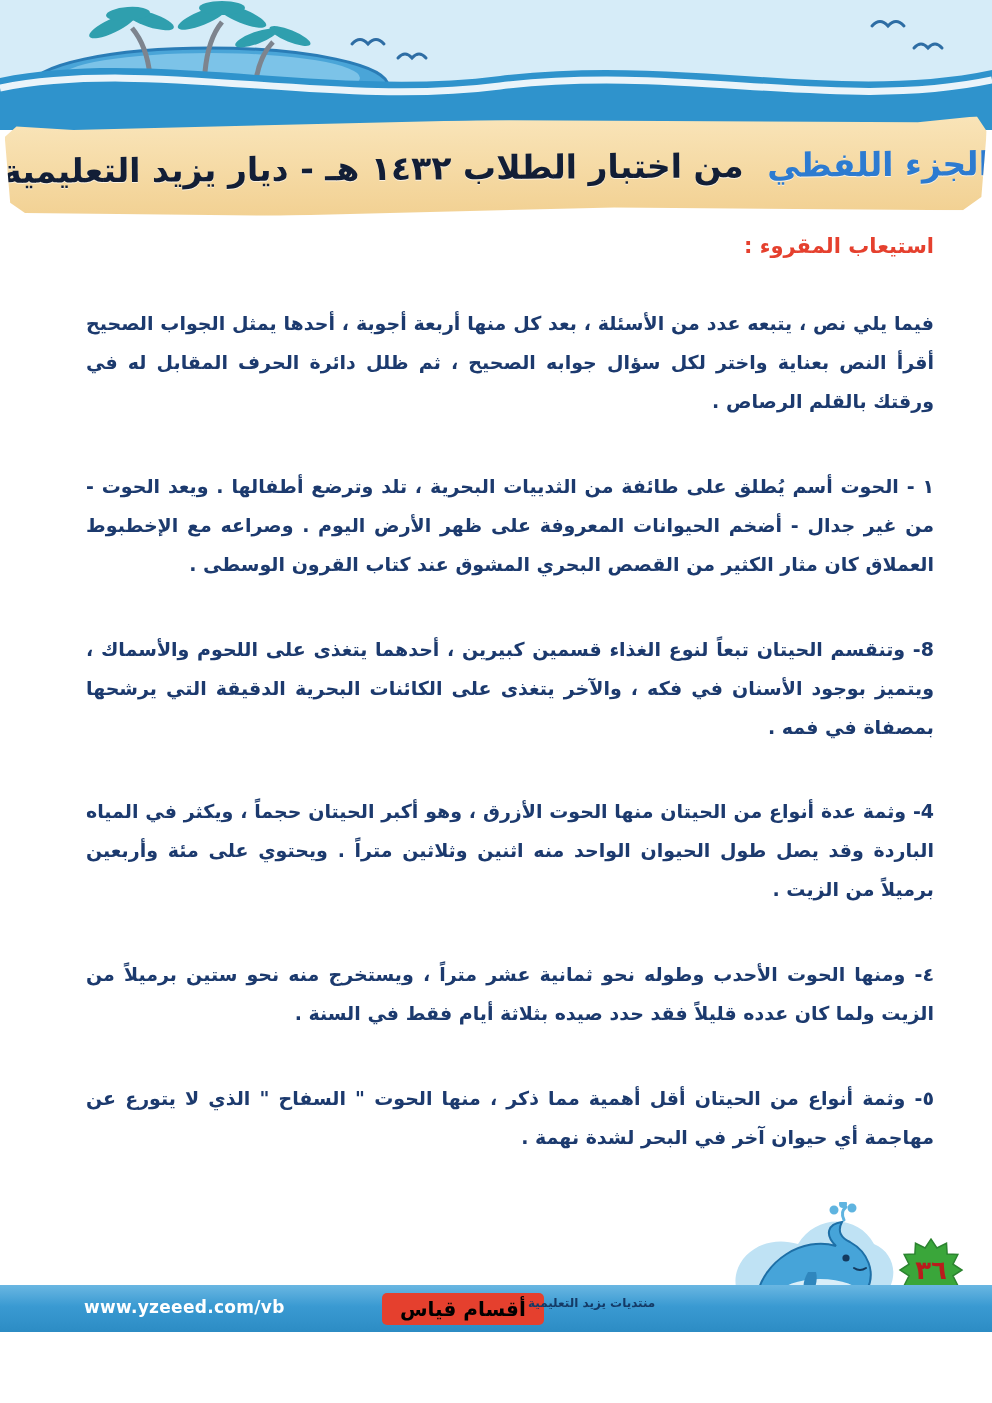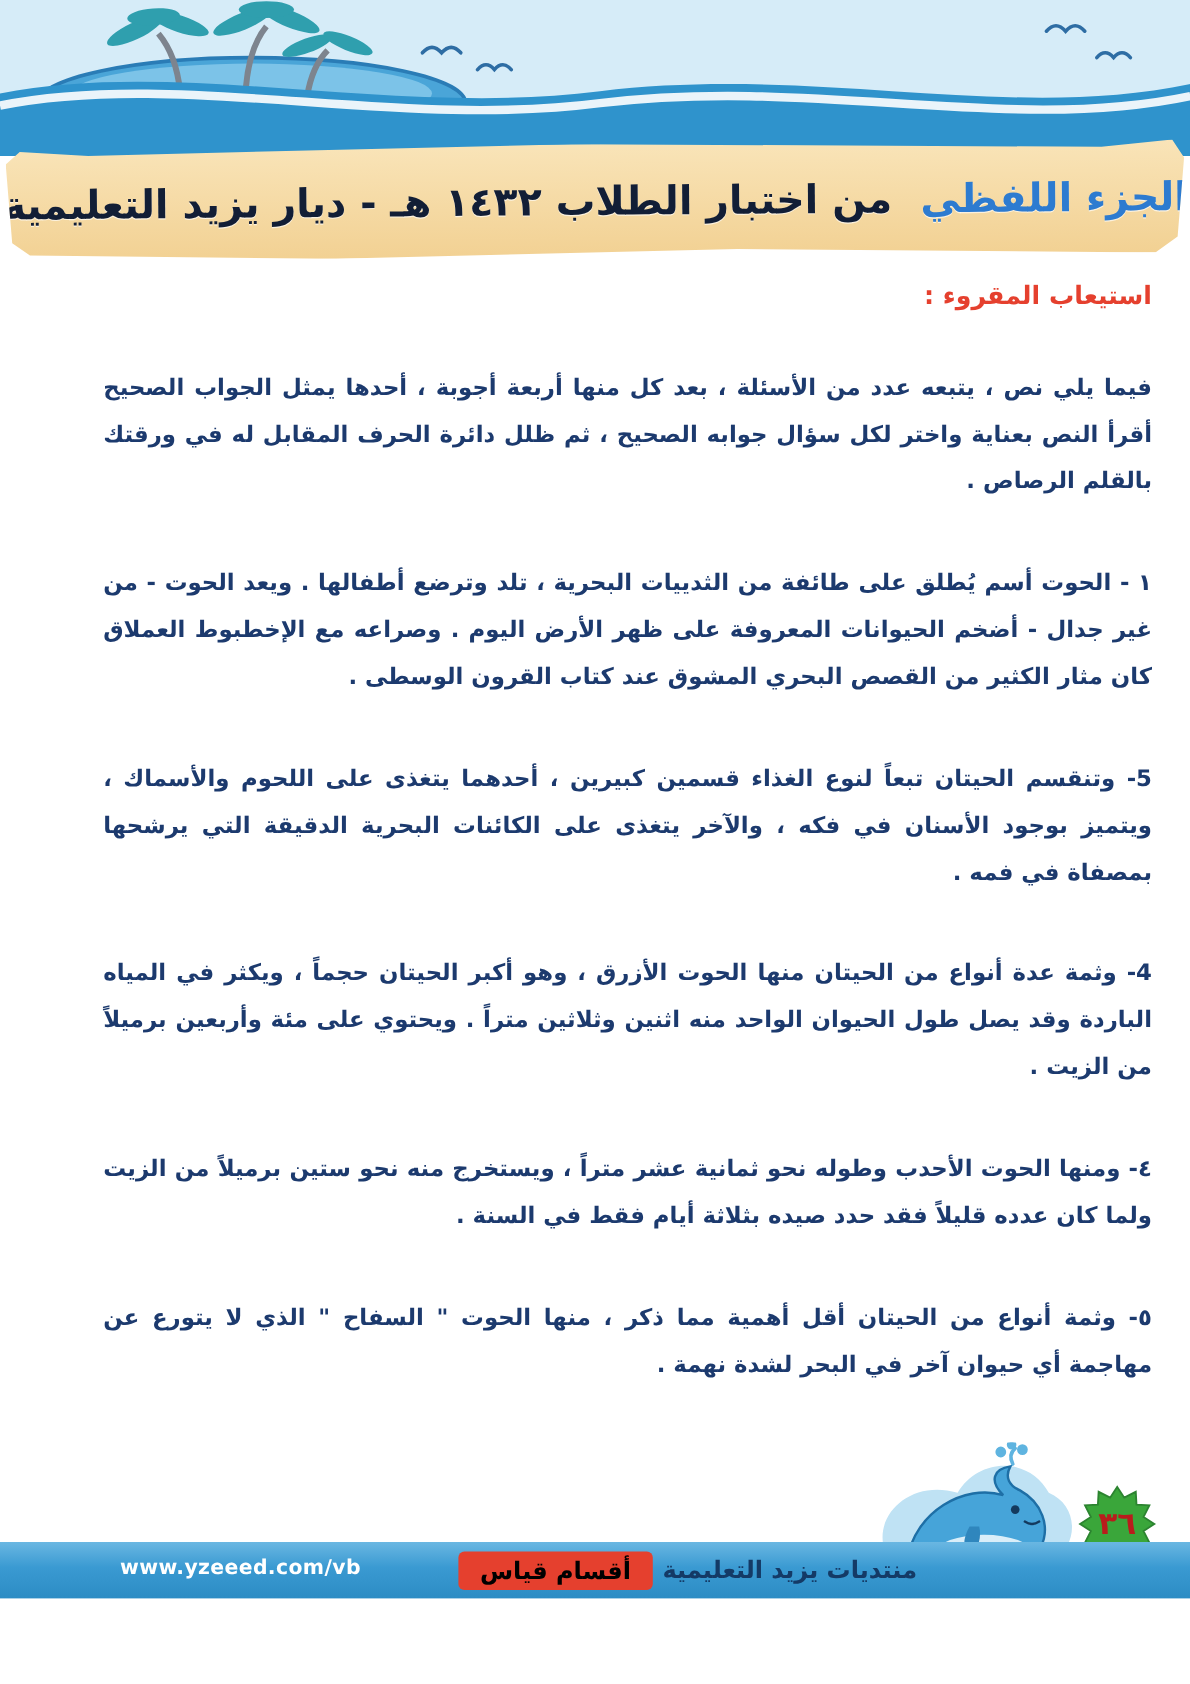--- a/index.html
+++ b/index.html
@@ -21,46 +21,46 @@
     transform:rotate(-0.45deg);
     clip-path:polygon(0 14%, 1.2% 3%, 7% 7%, 48% 0, 93% 6%, 99% 0, 100% 16%, 99.4% 86%, 97.5% 100%, 62% 94%, 28% 100%, 2% 95%, 0.5% 84%);
     display:flex; align-items:center; justify-content:center;
   }
   .title { direction:rtl; unicode-bidi:embed; font-size:33px; font-weight:bold; white-space:nowrap;
            text-shadow:0 1px 0 rgba(255,255,255,.65); }
   .title .hl   { color:#2d7bd0; }
   .title .rest { color:#121e36; margin-right:12px; }
 
   
-  .content { direction:rtl; padding:20px 32px 0 86px; }
+  .content { direction:rtl; padding:20px 58px 0 86px; }
   .section-heading {
     color:#e5402e; font-size:21px; font-weight:bold; margin-bottom:30px;
   }
   .para {
     color:#1c3a6e; font-size:19px; font-weight:bold;
     line-height:2.05; text-align:justify; margin-bottom:25px;margin-top:46px;
   }
 
   
   .footer-bar {
     position:absolute; left:0; right:0; bottom:71px; height:47px;
     background:linear-gradient(#6ab7e2 0%, #3a9ad2 45%, #2c8cc4 100%);
   }
   .footer-url {
-    position:absolute; left:100px; top:12px;
+    position:absolute; left:84px; top:12px;
     color:#ffffff; font-size:17px; font-weight:bold; letter-spacing:.3px;
   }
   .qiyas-box {
     position:absolute; left:382px; top:8px;
     background:#e5402e; color:#000000; font-size:20px; font-weight:bold;
     padding:4px 18px; border-radius:5px; direction:rtl;
   }
   .forum-name {
-    position:absolute; left:552px; top:11px;
-    color:#143a66; font-size:20px; font-weight:bold; direction:rtl;
+    position:absolute; left:528px; top:11px;
+    color:#143a66; font-size:12px; font-weight:bold; direction:rtl;
   }
   .footer-art { position:absolute; right:88px; bottom:66px; width:180px; height:135px; }
   .badge {
     position:absolute; right:28px; bottom:100px; width:66px; height:66px;
   }
   .badge .num {
     position:absolute; inset:0; display:flex; align-items:center; justify-content:center;
     color:#b91c1c; font-size:26px; font-weight:bold; direction:rtl;
   }
 </style>
@@ -113,21 +113,21 @@
     <h1 class="title" dir="rtl">
       <span class="hl">الجزء اللفظي</span>
       <span class="rest">من اختبار الطلاب ١٤٣٢ هـ - ديار يزيد التعليمية</span>
     </h1>
   </div>
 
   <main class="content" dir="rtl">
     <h2 class="section-heading">استيعاب المقروء :</h2>
     <p class="para">فيما يلي نص ، يتبعه عدد من الأسئلة ، بعد كل منها أربعة أجوبة ، أحدها يمثل الجواب الصحيح أقرأ النص بعناية واختر لكل سؤال جوابه الصحيح ، ثم ظلل دائرة الحرف المقابل له في ورقتك بالقلم الرصاص .</p>
     <p class="para">١ - الحوت أسم يُطلق على طائفة من الثدييات البحرية ، تلد وترضع أطفالها . ويعد الحوت - من غير جدال - أضخم الحيوانات المعروفة على ظهر الأرض اليوم . وصراعه مع الإخطبوط العملاق كان مثار الكثير من القصص البحري المشوق عند كتاب القرون الوسطى .</p>
-    <p class="para">5- وتنقسم الحيتان تبعاً لنوع الغذاء قسمين كبيرين ، أحدهما يتغذى على اللحوم والأسماك ، ويتميز بوجود الأسنان في فكه ، والآخر يتغذى على الكائنات البحرية الدقيقة التي يرشحها بمصفاة في فمه .</p>
+    <p class="para">8- وتنقسم الحيتان تبعاً لنوع الغذاء قسمين كبيرين ، أحدهما يتغذى على اللحوم والأسماك ، ويتميز بوجود الأسنان في فكه ، والآخر يتغذى على الكائنات البحرية الدقيقة التي يرشحها بمصفاة في فمه .</p>
     <p class="para">4- وثمة عدة أنواع من الحيتان منها الحوت الأزرق ، وهو أكبر الحيتان حجماً ، ويكثر في المياه الباردة وقد يصل طول الحيوان الواحد منه اثنين وثلاثين متراً . ويحتوي على مئة وأربعين برميلاً من الزيت .</p>
     <p class="para">٤- ومنها الحوت الأحدب وطوله نحو ثمانية عشر متراً ، ويستخرج منه نحو ستين برميلاً من الزيت ولما كان عدده قليلاً فقد حدد صيده بثلاثة أيام فقط في السنة .</p>
     <p class="para">٥- وثمة أنواع من الحيتان أقل أهمية مما ذكر ، منها الحوت " السفاح " الذي لا يتورع عن مهاجمة أي حيوان آخر في البحر لشدة نهمة .</p>
   </main>
 
   <div class="footer-art">
     <svg width="180" height="135" viewBox="0 0 180 135">
       <path d="M14 92 C2 62 34 30 74 42 C92 12 134 12 150 42 C174 52 176 84 154 98 C154 114 122 124 96 115 C60 128 24 118 14 92 Z" fill="#bfe2f4"></path>
 
       <path d="M34 98 C22 88 12 90 4 100 C14 100 18 105 20 112 C27 108 31 103 34 98 Z" fill="#46a4d9" stroke="#1e6fa6" stroke-width="2"></path>

